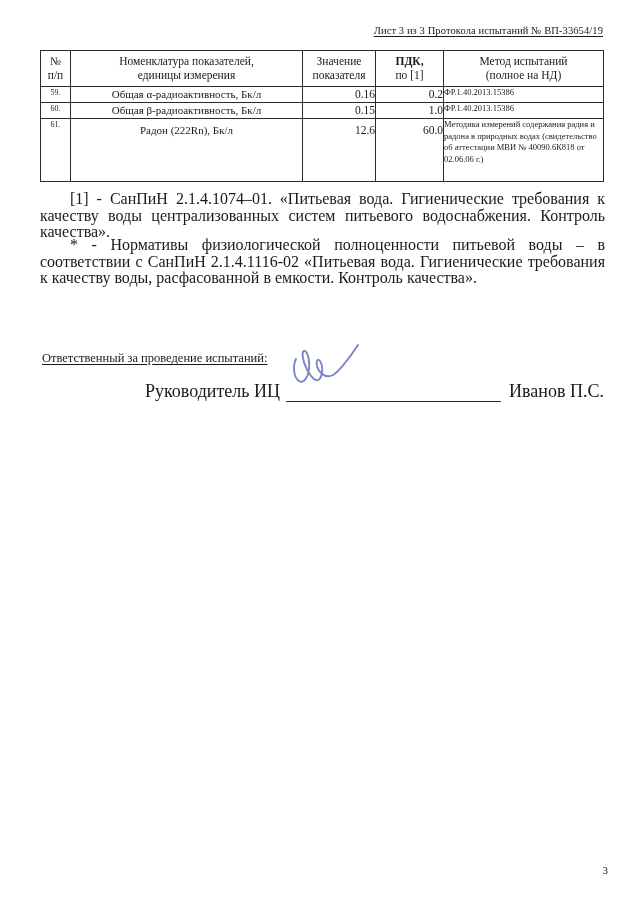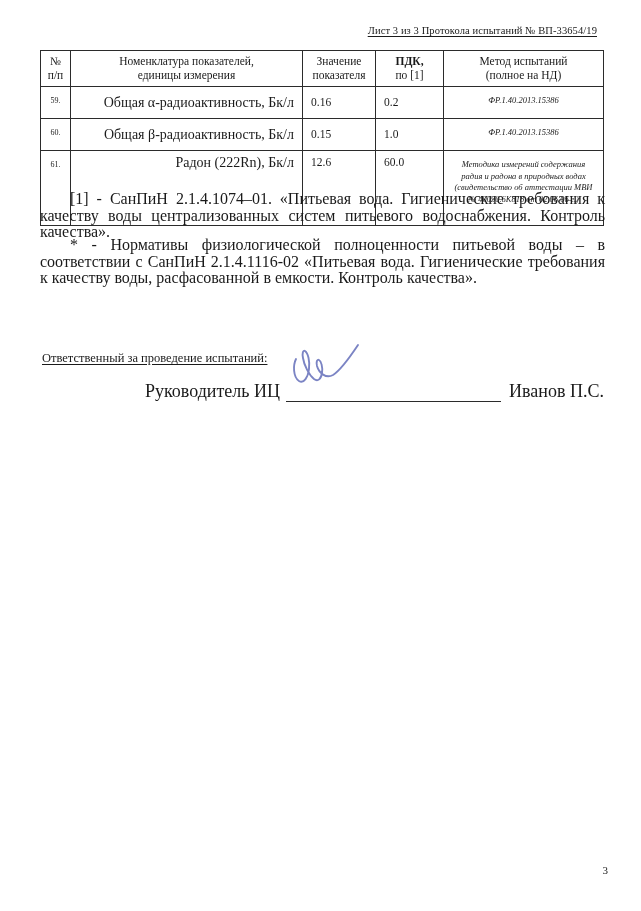--- a/index.html
+++ b/index.html
@@ -20,21 +20,21 @@
   .page {
     position: absolute;
     inset: 0;
     padding: 0;
   }
 
   
   .doc-header {
     position: absolute;
     top: 24px;
-    right: 44px;
+    right: 38px;
     font-size: 10.5px;
     line-height: 13px;
     text-decoration: underline;
     text-underline-offset: 2px;
     white-space: nowrap;
     letter-spacing: 0.1px;
   }
 
   
   .results-table {
@@ -42,21 +42,21 @@
     left: 40px;
     top: 50px;
     width: 563px;
     border-collapse: collapse;
     table-layout: fixed;
     font-size: 11px;
   }
   .results-table th,
   .results-table td {
     border: 1px solid #2b2b2b;
-    padding: 8px;
+    padding: 0;
     vertical-align: top;
   }
   .results-table thead th {
     text-align: center;
     font-weight: normal;
     font-size: 11.5px;
     line-height: 14px;
     padding: 3px 2px 4px;
     vertical-align: middle;
   }
@@ -69,39 +69,38 @@
   .col-meth  { width: 160px; }
 
   .cell-no {
     text-align: center;
     font-size: 8px;
     padding: 2px 2px 0 0;
     vertical-align: top;
     line-height: 11px;
   }
   .cell-name {
-    font-size: 14px;
+    font-size: 11px;
     line-height: 15px;
     padding: 2px 0 2px 5px;
-    text-align: right;
+    text-align: center;
     white-space: nowrap;
     margin-top: 8px;
   }
   .cell-val, .cell-pdk {
-    text-align: left;
+    text-align: right;
     font-size: 11.5px;
     line-height: 15px;
     padding: 3px 0 2px;
   }
   .cell-meth {
-    text-align: center;
+    text-align: left;
     font-size: 8.5px;
     line-height: 11.5px;
     padding: 3px 3px 2px;
-    font-style: italic;
   }
   .row-tall .cell-name,
   .row-tall .cell-val,
   .row-tall .cell-pdk { padding-top: 4px; }
   .row-tall td { height: 58px; }
 
   
   .para {
     position: absolute;
     left: 40px;

